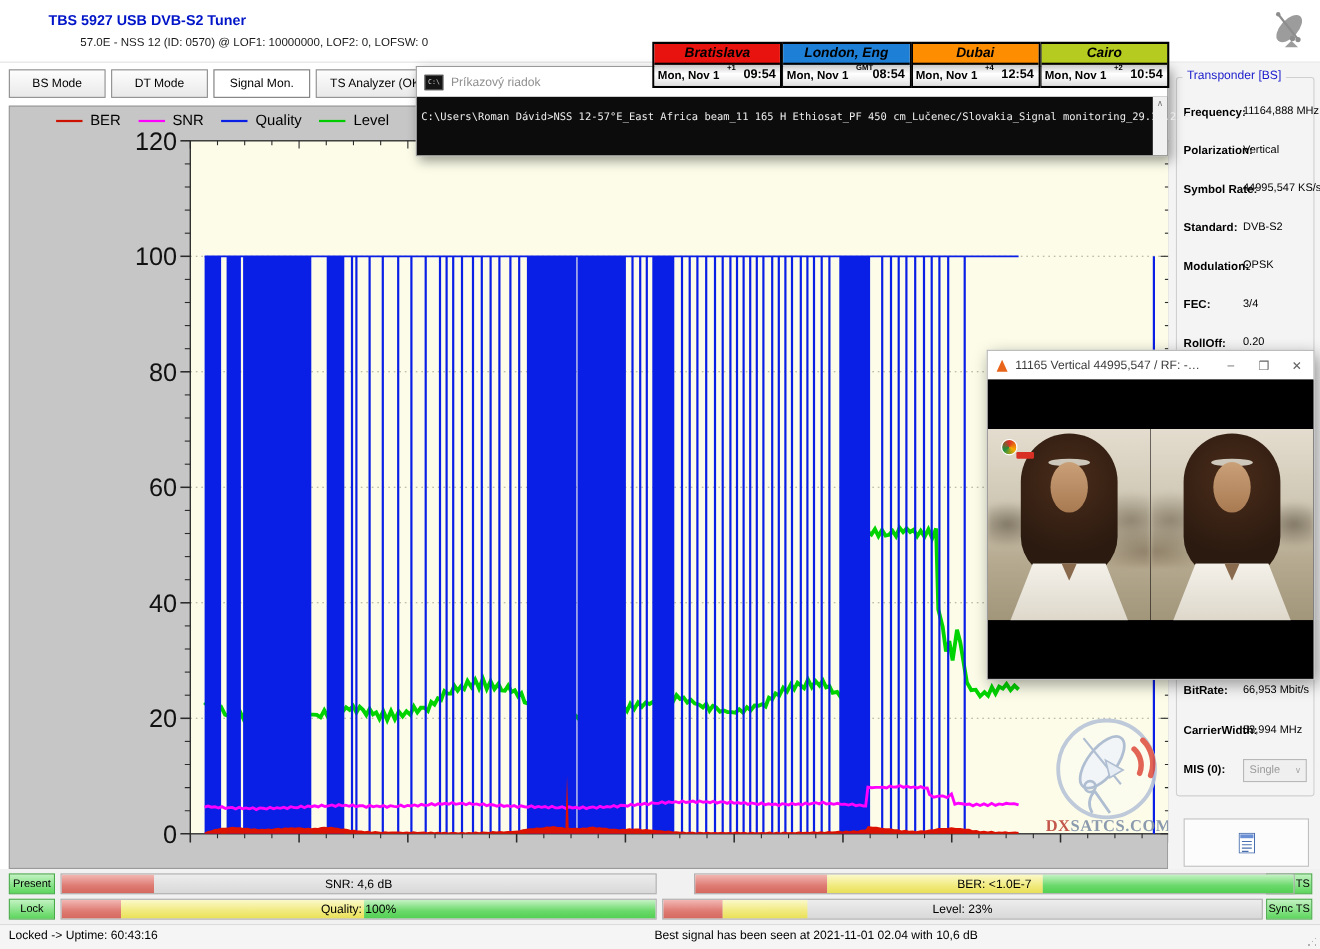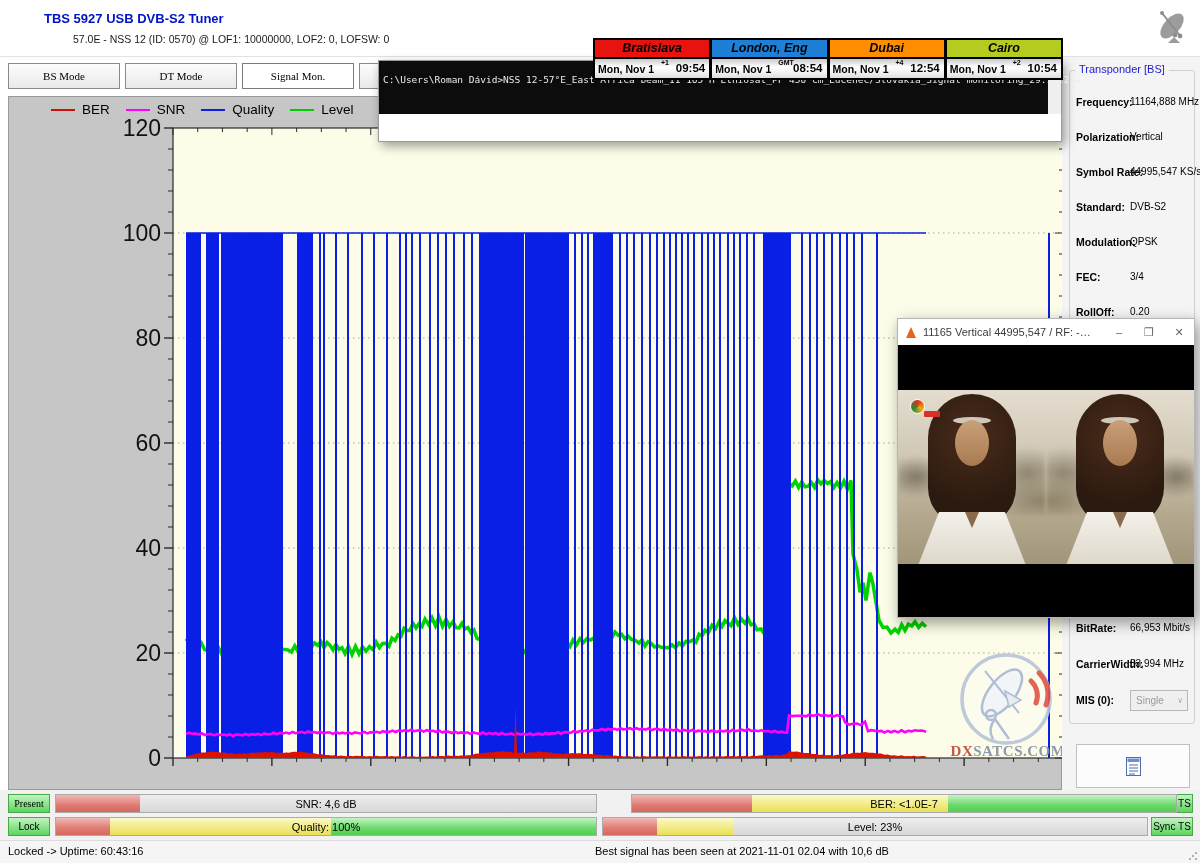--- a/index.html
+++ b/index.html
@@ -7,22 +7,22 @@
        font-family:"Liberation Sans","DejaVu Sans",sans-serif;color:#000;overflow:hidden;}
   .abs{position:absolute;}
 
   
   #app-title{left:44px;top:11px;font-size:13px;font-weight:bold;color:#0014c8;}
   #app-subtitle{left:57px;top:33px;font-size:10.5px;color:#1a1a1a;margin-left:16px;}
   #header-sep{left:0;top:56px;width:1200px;border-top:1px solid #e2e2e2;}
 
   
   #tab-row{left:8px;top:63px;display:flex;gap:5px;}
-  .tab{height:24px;min-width:62px;padding:0 24px;display:flex;align-items:center;justify-content:center;
-       font-size:11px;background:linear-gradient(#fdfdfd,#e9e9e9);border:1px solid #8a8a8a;cursor:default;font-family:Liberation Serif, serif;}
+  .tab{height:24px;min-width:62px;padding:0 12px;display:flex;align-items:center;justify-content:center;
+       font-size:11px;background:linear-gradient(#fdfdfd,#e9e9e9);border:1px solid #8a8a8a;cursor:default;}
   .tab.selected{background:#ffffff;border-color:#7a7a7a;}
 
   
   #chart-panel{left:8px;top:96px;width:1054px;height:694px;background:#c6c6c6;border:1px solid #999;box-sizing:border-box;}
   #legend{left:42px;top:5px;display:flex;align-items:center;font-size:13.5px;}
   .leg-item{display:flex;align-items:center;margin-right:16px;}
   .leg-line{width:24px;height:0;border-top:2px solid #000;margin-right:7px;}
   #plot-bg{left:164px;top:31px;width:890px;height:630px;background:#fcfce9;}
   #plot-svg{left:144px;top:21px;width:920px;height:650px;overflow:visible;}
   .ylab{position:absolute;left:100px;width:52px;text-align:right;font-size:23px;color:#111;
@@ -436,20 +436,24 @@
 </div>
 <div class="abs" id="log-button">
   <svg width="15" height="19" viewBox="0 0 15 19">
     <rect x="0.5" y="0.5" width="14" height="18" fill="#fff" stroke="#4a6fae"></rect>
     <rect x="1.5" y="1.5" width="12" height="3.5" fill="#6b8fd4"></rect>
     <path d="M3 8h9M3 11h9M3 14h9M3 17h6" stroke="#4a6fae" stroke-width="1"></path>
   </svg>
 </div>
 
 <div class="abs" id="cmd-win">
+  <div id="cmd-titlebar">
+    <div id="cmd-icon">C:\</div>
+    <span id="cmd-title">Príkazový riadok</span>
+  </div>
   <div id="cmd-body">
     <div id="cmd-text">C:\Users\Roman Dávid&gt;NSS 12-57°E_East Africa beam_11 165 H Ethiosat_PF 450 cm_Lučenec/Slovakia_Signal monitoring_29.10.21+</div>
     <div id="cmd-scroll">
       <span id="cmd-scroll-up">∧</span>
     </div>
   </div>
 </div>
 
 <div class="abs" id="clocks">
   <div class="clock">
@@ -522,21 +526,21 @@
     <div id="vid-logo">
       <span class="ball"></span>
       <span class="word"></span>
       <span class="tag"></span>
     </div>
   </div>
 </div>
 
 <div class="abs" id="footer-bg"></div>
 
-<div class="sbtn" style="left:8px;top:794px;font-family:Liberation Serif, serif;">Present</div>
+<div class="sbtn" style="left:8px;top:794px;">Present</div>
 <div class="sbtn" style="left:8px;top:817px;">Lock</div>
 <div class="sbtn" style="left:1151px;top:794px;">Input TS</div>
 <div class="sbtn" style="left:1151px;top:817px;">Sync TS</div>
 
 <div class="meter" style="left:55px;top:794px;width:542px;">
   <span class="meter-label">SNR: 4,6 dB</span>
 <div class="seg seg-red" style="left: 0%; width: 15.5%;"></div>
   </div>
 <div class="meter" style="left:631px;top:794px;width:546px;">
   <span class="meter-label">BER: &lt;1.0E-7</span>

